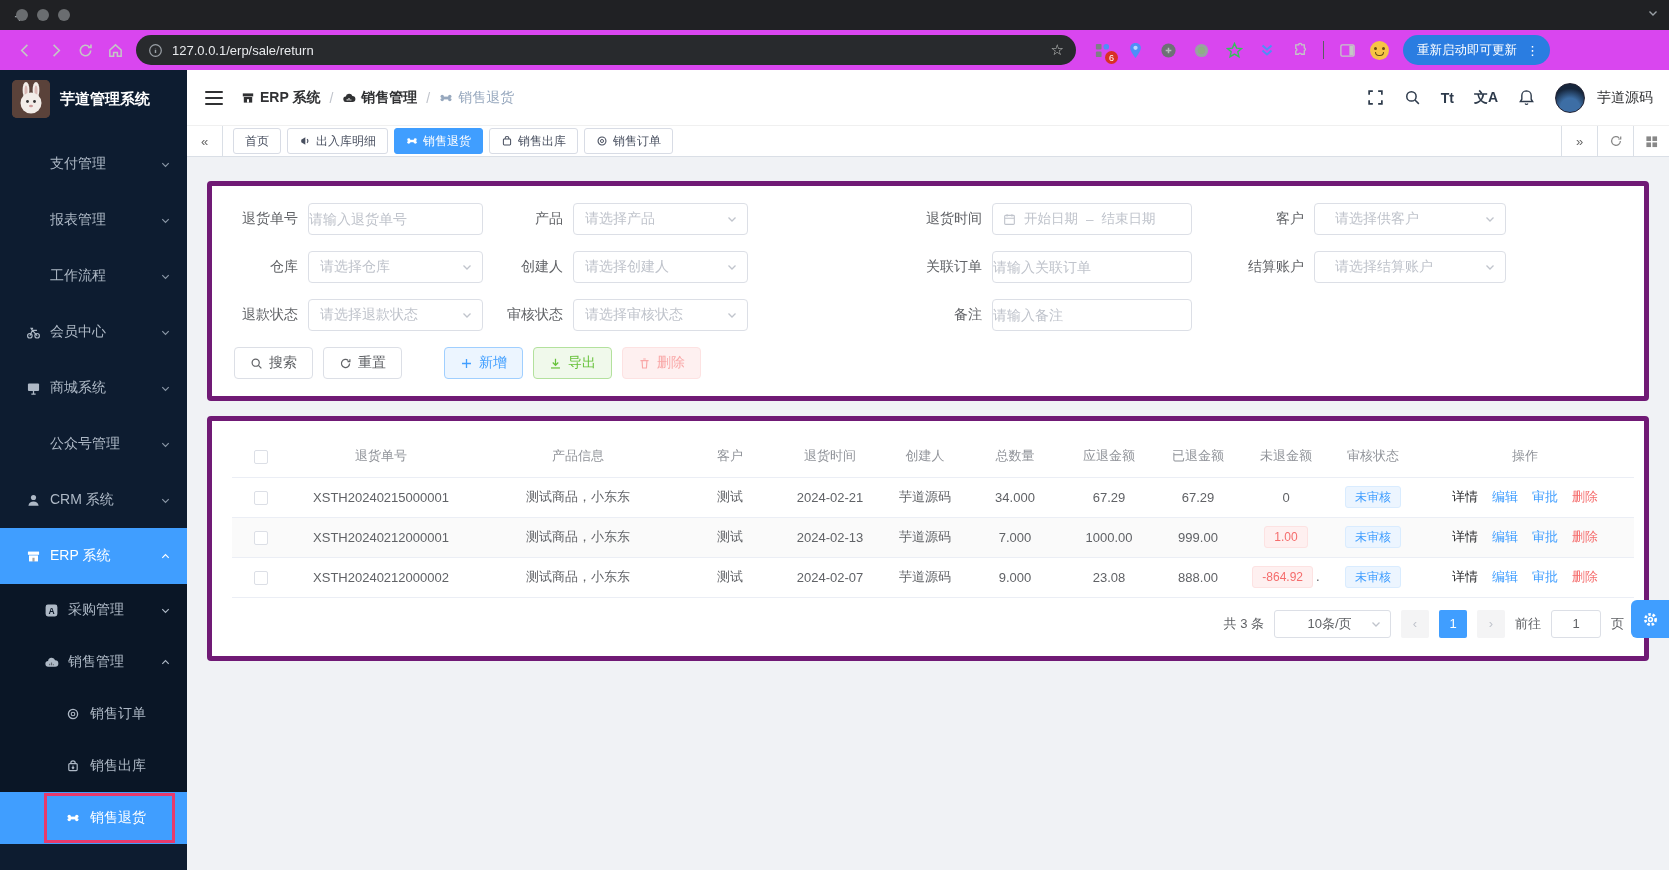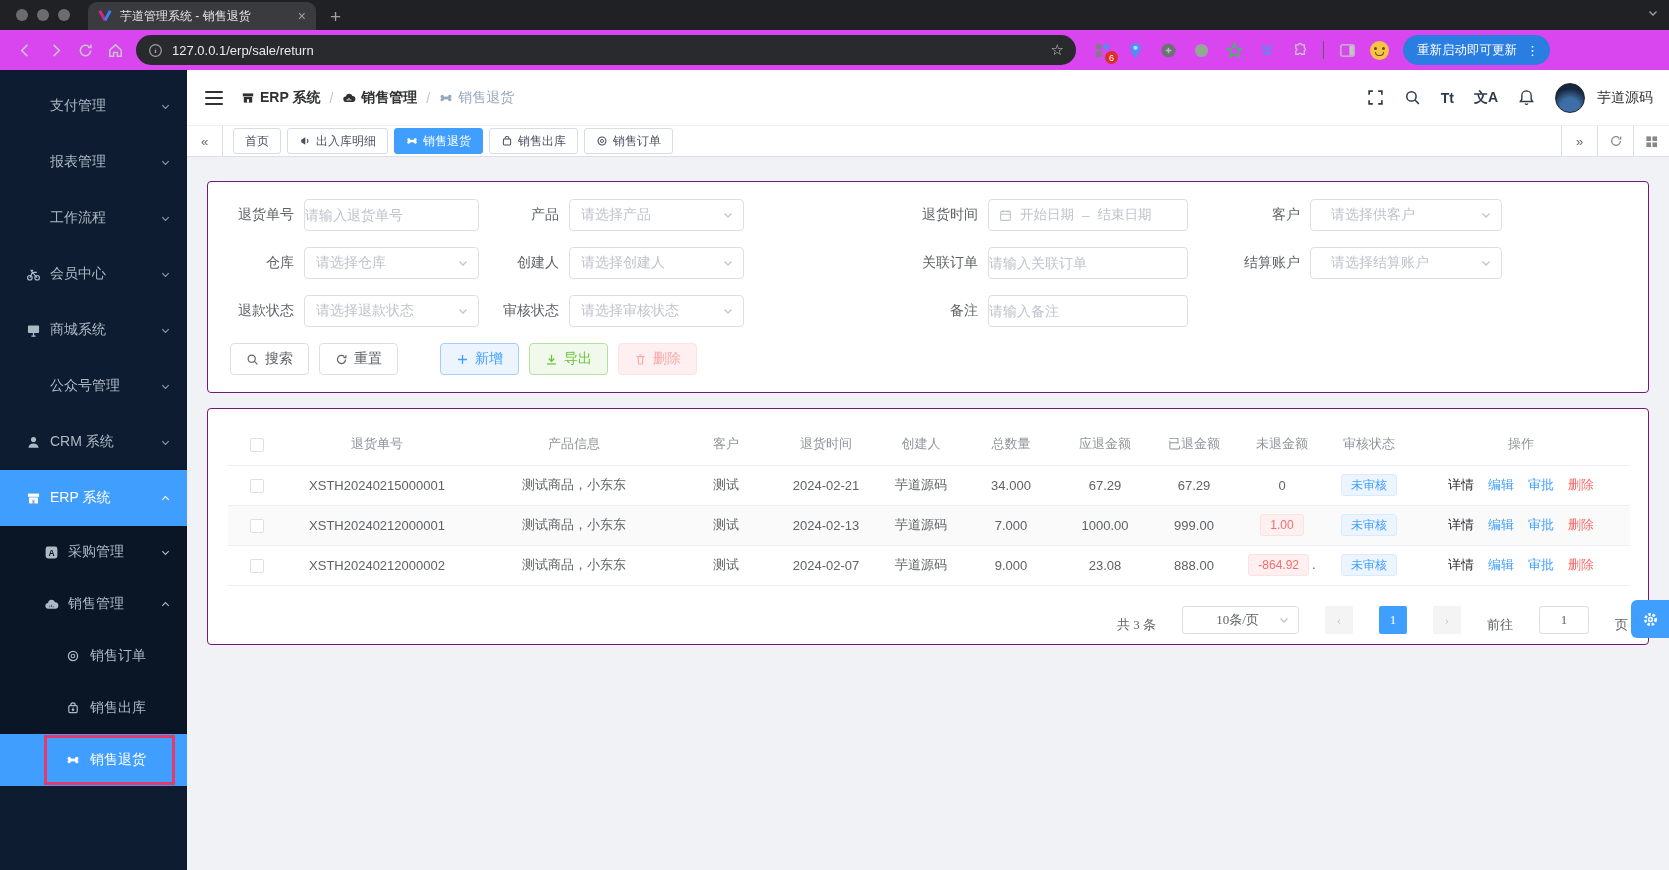--- a/index.html
+++ b/index.html
@@ -82,21 +82,21 @@
   .tb-side.l { border-right:1px solid #dadfe6; }
   .tb-side.r { border-left:1px solid #dadfe6; }
   .tabs-wrap { flex:1; display:flex; align-items:center; padding-left:10px; gap:6px; }
   .tag-tab { height:26px; padding:0 11px; border:1px solid #d8dce5; border-radius:3px; background:#fff;
     color:#495060; font-size:12px; display:inline-flex; align-items:center; gap:5px; }
   .tag-tab.active { background:#409eff; border-color:#409eff; color:#fff; }
   .tabs-right { margin-left:auto; display:flex; height:100%; }
 
   
   .content { position:absolute; top:88px; left:0; right:0; bottom:0; padding:23px 20px; overflow:hidden; }
-  .card { background:#fff; border-radius:4px; border:1px solid #701a75; }
+  .card { background:#fff; border-radius:4px; border:5px solid #701a75; }
 
   
   .filter-card { padding:17px 0 17px 0; }
   .f-row { display:flex; align-items:center; padding-left:22px; margin-bottom:16px; }
   .f-row:last-child { margin-bottom:0; }
   .fld { display:flex; align-items:center; }
   .fld .lbl { text-align:right; color:#606266; font-size:14px; margin-right:10px; white-space:nowrap; }
   .c1 .lbl { width:64px; }  .c1 .ctl { width:175px; }
   .c2 { margin-left:22px;justify-content:center; } .c2 .lbl { width:58px; }  .c2 .ctl { width:175px; }
   .c3 { margin-left:170px; }.c3 .lbl { width:64px; }  .c3 .ctl { width:200px; }
@@ -127,22 +127,22 @@
   .tag { display:inline-block; height:22px; line-height:20px; padding:0 9px; font-size:12px; border-radius:3px; border:1px solid; }
   .tag-blue { color:#409eff; background:#ecf5ff; border-color:#d9ecff; }
   .tag-red { color:#f56c6c; background:#fef0f0; border-color:#fde2e2; }
   .acts { display:flex; justify-content:center; gap:14px; }
   .lnk { font-size:13px; cursor:pointer; }
   .lnk-dark { color:#303133; font-weight:500; }
   .lnk-blue { color:#409eff; }
   .lnk-red { color:#f56c6c; }
   .suffix-dot { color:#606266; margin-left:3px; }
 
-  .pager { display:flex; align-items:flex-end; justify-content:flex-end; gap:26px; height:44px;
-    color:#606266; font-size:13px; margin-top:4px;font-family:Liberation Serif, serif; }
+  .pager { display:flex; align-items:center; justify-content:flex-end; gap:10px; height:44px;
+    color:#606266; font-size:13px; margin-top:4px; }
   .pg-sel { width:117px; height:28px; border:1px solid #dcdfe6; border-radius:3px; display:flex;
     align-items:center; padding:0 8px 0 14px; color:#606266; }
   .pg-sel span { flex:1; text-align:center; }
   .pg-btn { width:28px; height:28px; border-radius:2px; background:#f4f4f5; color:#c0c4cc;
     display:flex; align-items:center; justify-content:center; font-size:13px; }
   .pg-cur { width:28px; height:28px; border-radius:2px; background:#409eff; color:#fff;
     display:flex; align-items:center; justify-content:center; font-size:13px; }
   .pg-goto { width:50px; height:28px; border:1px solid #dcdfe6; border-radius:3px; text-align:center;
     font-size:13px; color:#606266; outline:none; font-family:inherit; }
 
@@ -152,30 +152,20 @@
 </head>
 <body>
 
 <div class="chrome">
   <div class="tabstrip">
     <div class="traffic">
         <i></i>
         <i></i>
         <i></i>
       </div>
-    <div class="chrome-tab">
-      <span>
-        <svg width="14" height="14" viewBox="0 0 16 16">
-            <path d="M2 2l6 11" stroke="#e0218a" stroke-width="3.4" fill="none"></path>
-            <path d="M14 2L8 13" stroke="#3b7ef0" stroke-width="3.4" fill="none"></path>
-          </svg>
-      </span>
-      <span class="t-title">芋道管理系统 - 销售退货</span>
-      <span class="t-close">×</span>
-    </div>
     <span class="newtab">+</span>
     <span class="strip-chev">
       <svg width="12" height="12" viewBox="0 0 12 12">
           <path d="M2.5 4.5L6 8l3.5-3.5" fill="none" stroke="#9aa0a6" stroke-width="1.4"></path>
         </svg>
     </span>
   </div>
   <div class="toolbar">
     <span class="nav-ic">
       <svg width="17" height="17" viewBox="0 0 18 18">
@@ -266,20 +256,36 @@
     <div class="update-pill">
       <span>重新启动即可更新</span>
       <span class="kebab">⋮</span>
     </div>
   </div>
 </div>
 
 <div class="app">
 
   <div class="sidebar">
+    <div class="logo-row">
+      <span class="logo-img">
+        <svg width="38" height="38" viewBox="0 0 38 38">
+            <rect width="38" height="38" fill="#5a423a"></rect>
+            <ellipse cx="14" cy="10" rx="3.4" ry="8" fill="#f2ede9"></ellipse>
+            <ellipse cx="24" cy="10" rx="3.4" ry="8" fill="#f2ede9"></ellipse>
+            <ellipse cx="14" cy="11" rx="1.5" ry="5.5" fill="#d8b8b4"></ellipse>
+            <ellipse cx="24" cy="11" rx="1.5" ry="5.5" fill="#d8b8b4"></ellipse>
+            <circle cx="19" cy="23" r="10.5" fill="#f2ede9"></circle>
+            <circle cx="15.5" cy="21.5" r="1.4" fill="#333"></circle>
+            <circle cx="22.5" cy="21.5" r="1.4" fill="#333"></circle>
+            <ellipse cx="19" cy="26" rx="2" ry="1.3" fill="#c99"></ellipse>
+          </svg>
+      </span>
+      <span class="logo-title">芋道管理系统</span>
+    </div>
     <div class="menu">
       <div class="m-item">
         <span class="m-ic"></span>
         <span class="m-lbl">支付管理</span>
         <span class="m-chev">
             <svg width="11" height="11" viewBox="0 0 12 12">
               <path d="M2.5 4.5L6 8l3.5-3.5" fill="none" stroke="currentColor" stroke-width="1.3"></path>
             </svg>
           </span>
       </div>

